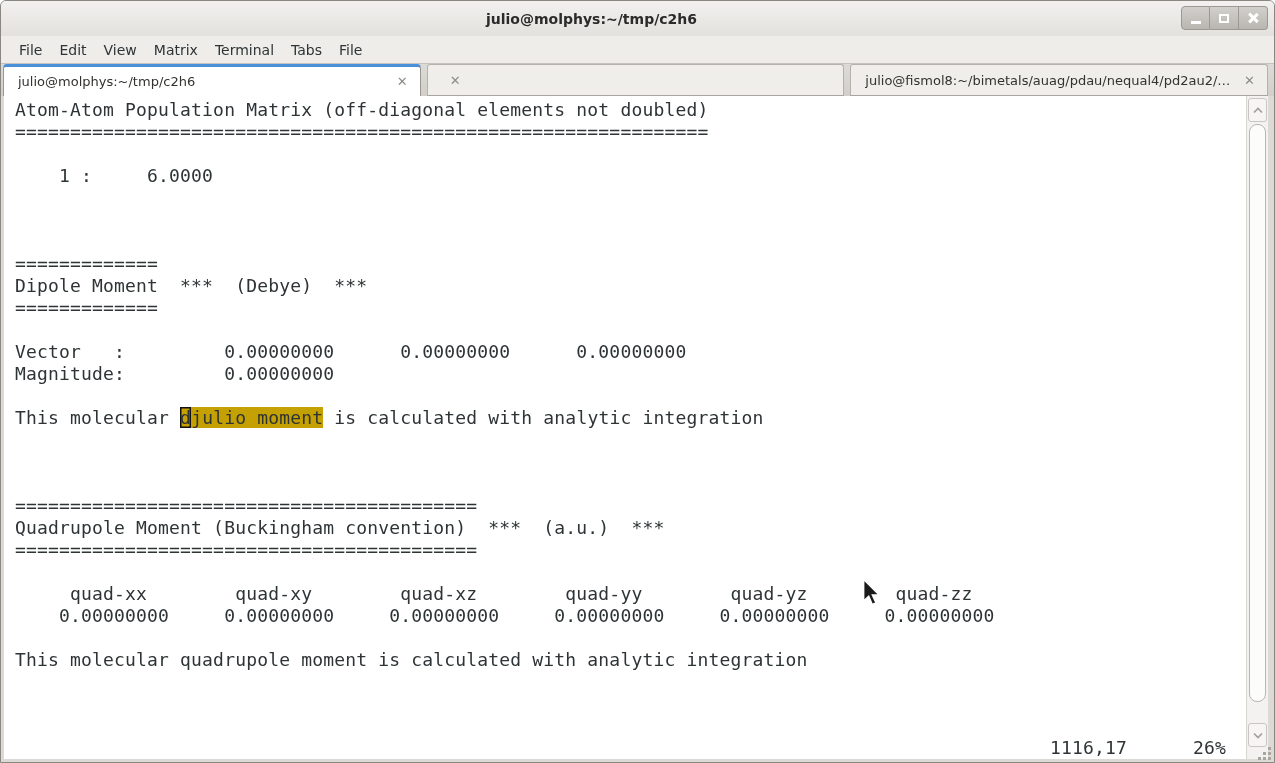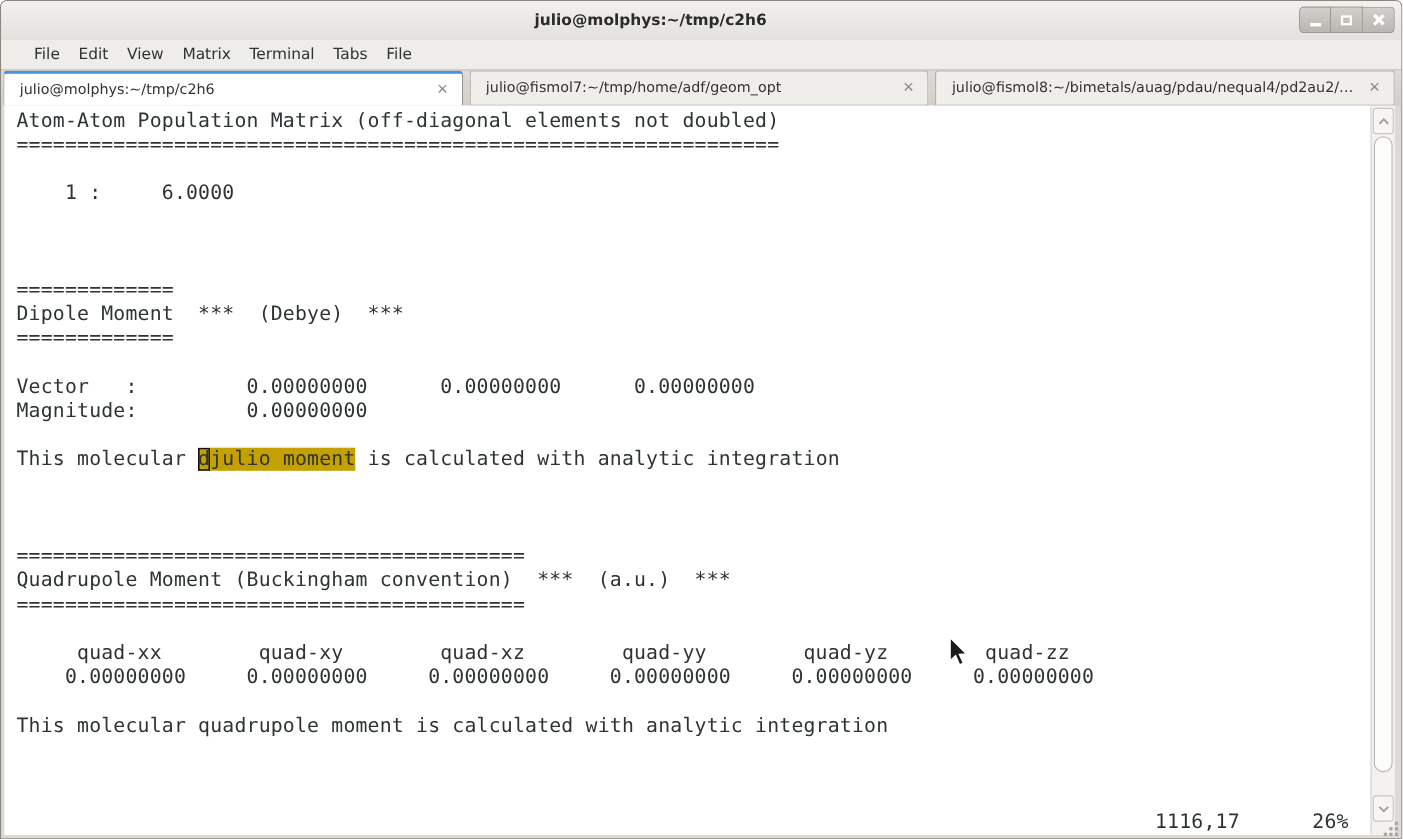--- a/index.html
+++ b/index.html
@@ -49,21 +49,21 @@
     width: 2.5px; height: 12px; background: #FFFFFF;
   }
   .glyph-close::before { transform: rotate(45deg); }
   .glyph-close::after { transform: rotate(-45deg); }
 
   
   .menubar {
     height: 27px;
     background: #EFEDEA;
     display: flex; align-items: center;
-    padding-left: 22px;
+    padding-left: 10px;
     font-size: 14px; color: #2E3436;
   }
   .menu-item { padding: 4px 8px; margin-right: 1px; cursor: default; }
 
   
   .tabbar {
     height: 33px;
     background: linear-gradient(#DDDBD7, #D2CFCB);
     border-top: 1px solid #C6C3BE;
     display: flex;
@@ -185,21 +185,20 @@
     <span class="menu-item">Tabs</span>
     <span class="menu-item">File</span>
   </div>
 
   <div class="tabbar">
     <div class="tab active">
       <span class="tab-label">julio@molphys:~/tmp/c2h6</span>
       <span class="tab-close">✕</span>
     </div>
     <div class="tab">
-      <span class="tab-label">julio@fismol7:~/tmp/home/adf/geom_opt</span>
       <span class="tab-close">✕</span>
     </div>
     <div class="tab">
       <span class="tab-label">julio@fismol8:~/bimetals/auag/pdau/nequal4/pd2au2/c...</span>
       <span class="tab-close">✕</span>
     </div>
   </div>
 
   <div class="content">
     <div class="term">

